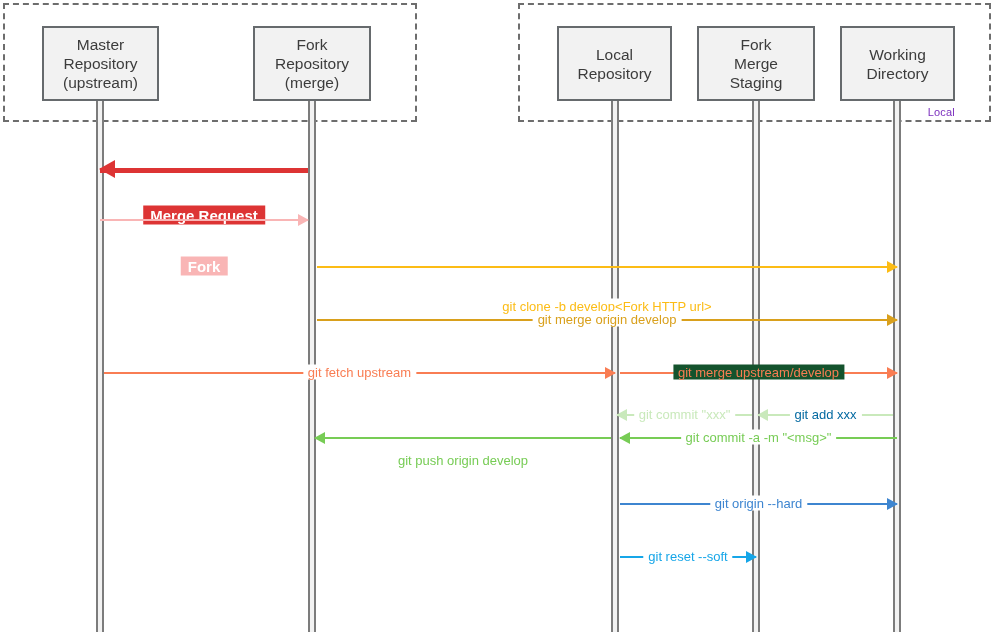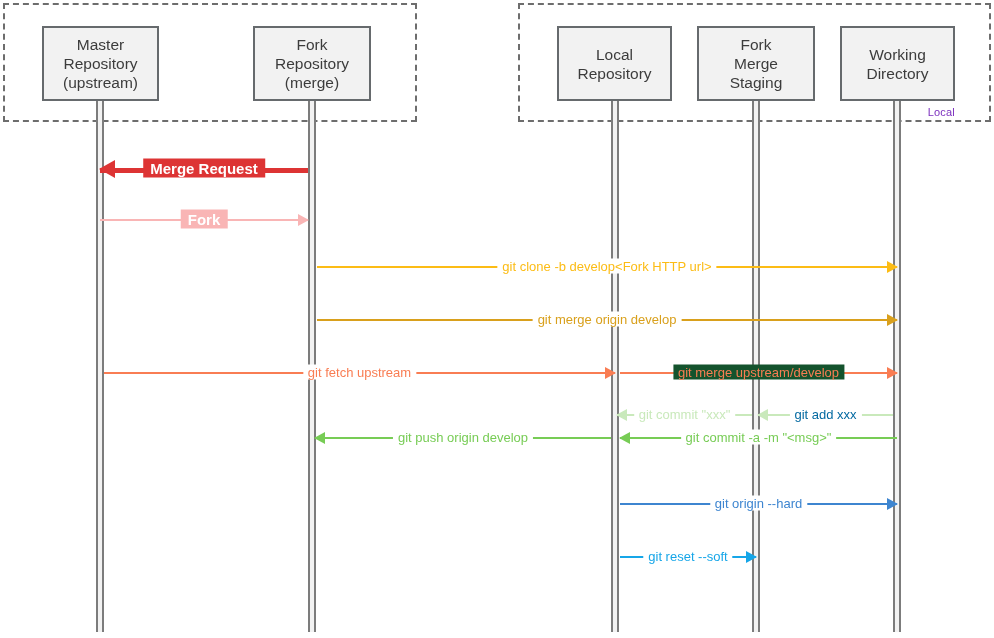--- a/index.html
+++ b/index.html
@@ -30,21 +30,21 @@
              border-top-width:2px;border-top-style:solid;}
   .msg .head{position:absolute;top:-5px;width:0;height:0;
              border-top:6px solid transparent;border-bottom:6px solid transparent;}
   .msg .head.r{right:-1px;border-left-width:11px;border-left-style:solid;}
   .msg .head.l{left:-1px;border-right-width:11px;border-right-style:solid;}
   .msg .lbl{position:absolute;left:50%;transform:translate(-50%,-50%);
             top:0;white-space:nowrap;font-size:13px;padding:0 5px;
             background:#ffffff;line-height:15px;}
 
   
-  .msg.badge .lbl{color:#ffffff;font-weight:bold;font-size:15px;padding:2px 7px;}
+  .msg.badge .lbl{color:#ffffff;font-weight:bold;font-size:15px;padding:2px 7px;margin-top:47px;}
   .msg.thick .line{border-top-width:5px;}
   .msg.thick .head{top:-8px;border-top-width:9px;border-bottom-width:9px;}
   .msg.thick .head.l{border-right-width:16px;}
 </style>
 </head>
 <body>
 
 <div id="canvas">
   <div id="groups-layer">
       <div class="group" style="left: 3px; top: 3px; width: 414px; height: 119px;"></div>
@@ -66,21 +66,21 @@
         <div class="lbl" style="color: rgb(255, 255, 255); background: rgb(221, 52, 52);">Merge Request</div>
       </div>
       <div class="msg badge" style="left: 100px; top: 219px; width: 208px;">
         <div class="line" style="border-top-color: rgb(249, 181, 181);"></div>
         <div class="head r" style="border-left-color: rgb(249, 181, 181);"></div>
         <div class="lbl" style="color: rgb(255, 255, 255); background: rgb(249, 181, 181);">Fork</div>
       </div>
       <div class="msg" style="left: 317px; top: 266px; width: 580px;">
         <div class="line" style="border-top-color: rgb(252, 188, 21);"></div>
         <div class="head r" style="border-left-color: rgb(252, 188, 21);"></div>
-        <div class="lbl" style="color: rgb(252, 188, 21); background: rgb(255, 255, 255);">git clone -b develop&lt;Fork HTTP url&gt;</div>
+        <div class="lbl" style="color: rgb(252, 188, 21); background: rgb(255, 255, 255); margin-top: 40px;">git clone -b develop&lt;Fork HTTP url&gt;</div>
       </div>
       <div class="msg" style="left: 317px; top: 319px; width: 580px;">
         <div class="line" style="border-top-color: rgb(217, 160, 28);"></div>
         <div class="head r" style="border-left-color: rgb(217, 160, 28);"></div>
         <div class="lbl" style="color: rgb(217, 160, 28); background: rgb(255, 255, 255);">git merge origin develop</div>
       </div>
       <div class="msg" style="left: 104px; top: 372px; width: 511px;">
         <div class="line" style="border-top-color: rgb(249, 125, 83);"></div>
         <div class="head r" style="border-left-color: rgb(249, 125, 83);"></div>
         <div class="lbl" style="color: rgb(249, 125, 83); background: rgb(255, 255, 255);">git fetch upstream</div>
@@ -96,21 +96,21 @@
         <div class="lbl" style="color: rgb(201, 233, 187); background: rgb(255, 255, 255);">git commit "xxx"</div>
       </div>
       <div class="msg" style="left: 758px; top: 414px; width: 135px;">
         <div class="line" style="border-top-color: rgb(201, 233, 187);"></div>
         <div class="head l" style="border-right-color: rgb(201, 233, 187);"></div>
         <div class="lbl" style="color: #0369a1; background: rgb(255, 255, 255);">git add xxx</div>
       </div>
       <div class="msg" style="left: 315px; top: 437px; width: 296px;">
         <div class="line" style="border-top-color: rgb(119, 204, 85);"></div>
         <div class="head l" style="border-right-color: rgb(119, 204, 85);"></div>
-        <div class="lbl" style="color: rgb(119, 204, 85); background: rgb(255, 255, 255);">git push origin develop</div>
+        <div class="lbl" style="color: rgb(119, 204, 85); background: rgb(255, 255, 255); margin-top: 23px;">git push origin develop</div>
       </div>
       <div class="msg" style="left: 620px; top: 437px; width: 277px;">
         <div class="line" style="border-top-color: rgb(119, 204, 85);"></div>
         <div class="head l" style="border-right-color: rgb(119, 204, 85);"></div>
         <div class="lbl" style="color: rgb(119, 204, 85); background: rgb(255, 255, 255);">git commit -a -m "&lt;msg&gt;"</div>
       </div>
       <div class="msg" style="left: 620px; top: 503px; width: 277px;">
         <div class="line" style="border-top-color: rgb(61, 133, 208);"></div>
         <div class="head r" style="border-left-color: rgb(61, 133, 208);"></div>
         <div class="lbl" style="color: rgb(61, 133, 208); background: rgb(255, 255, 255);">git origin --hard</div>

